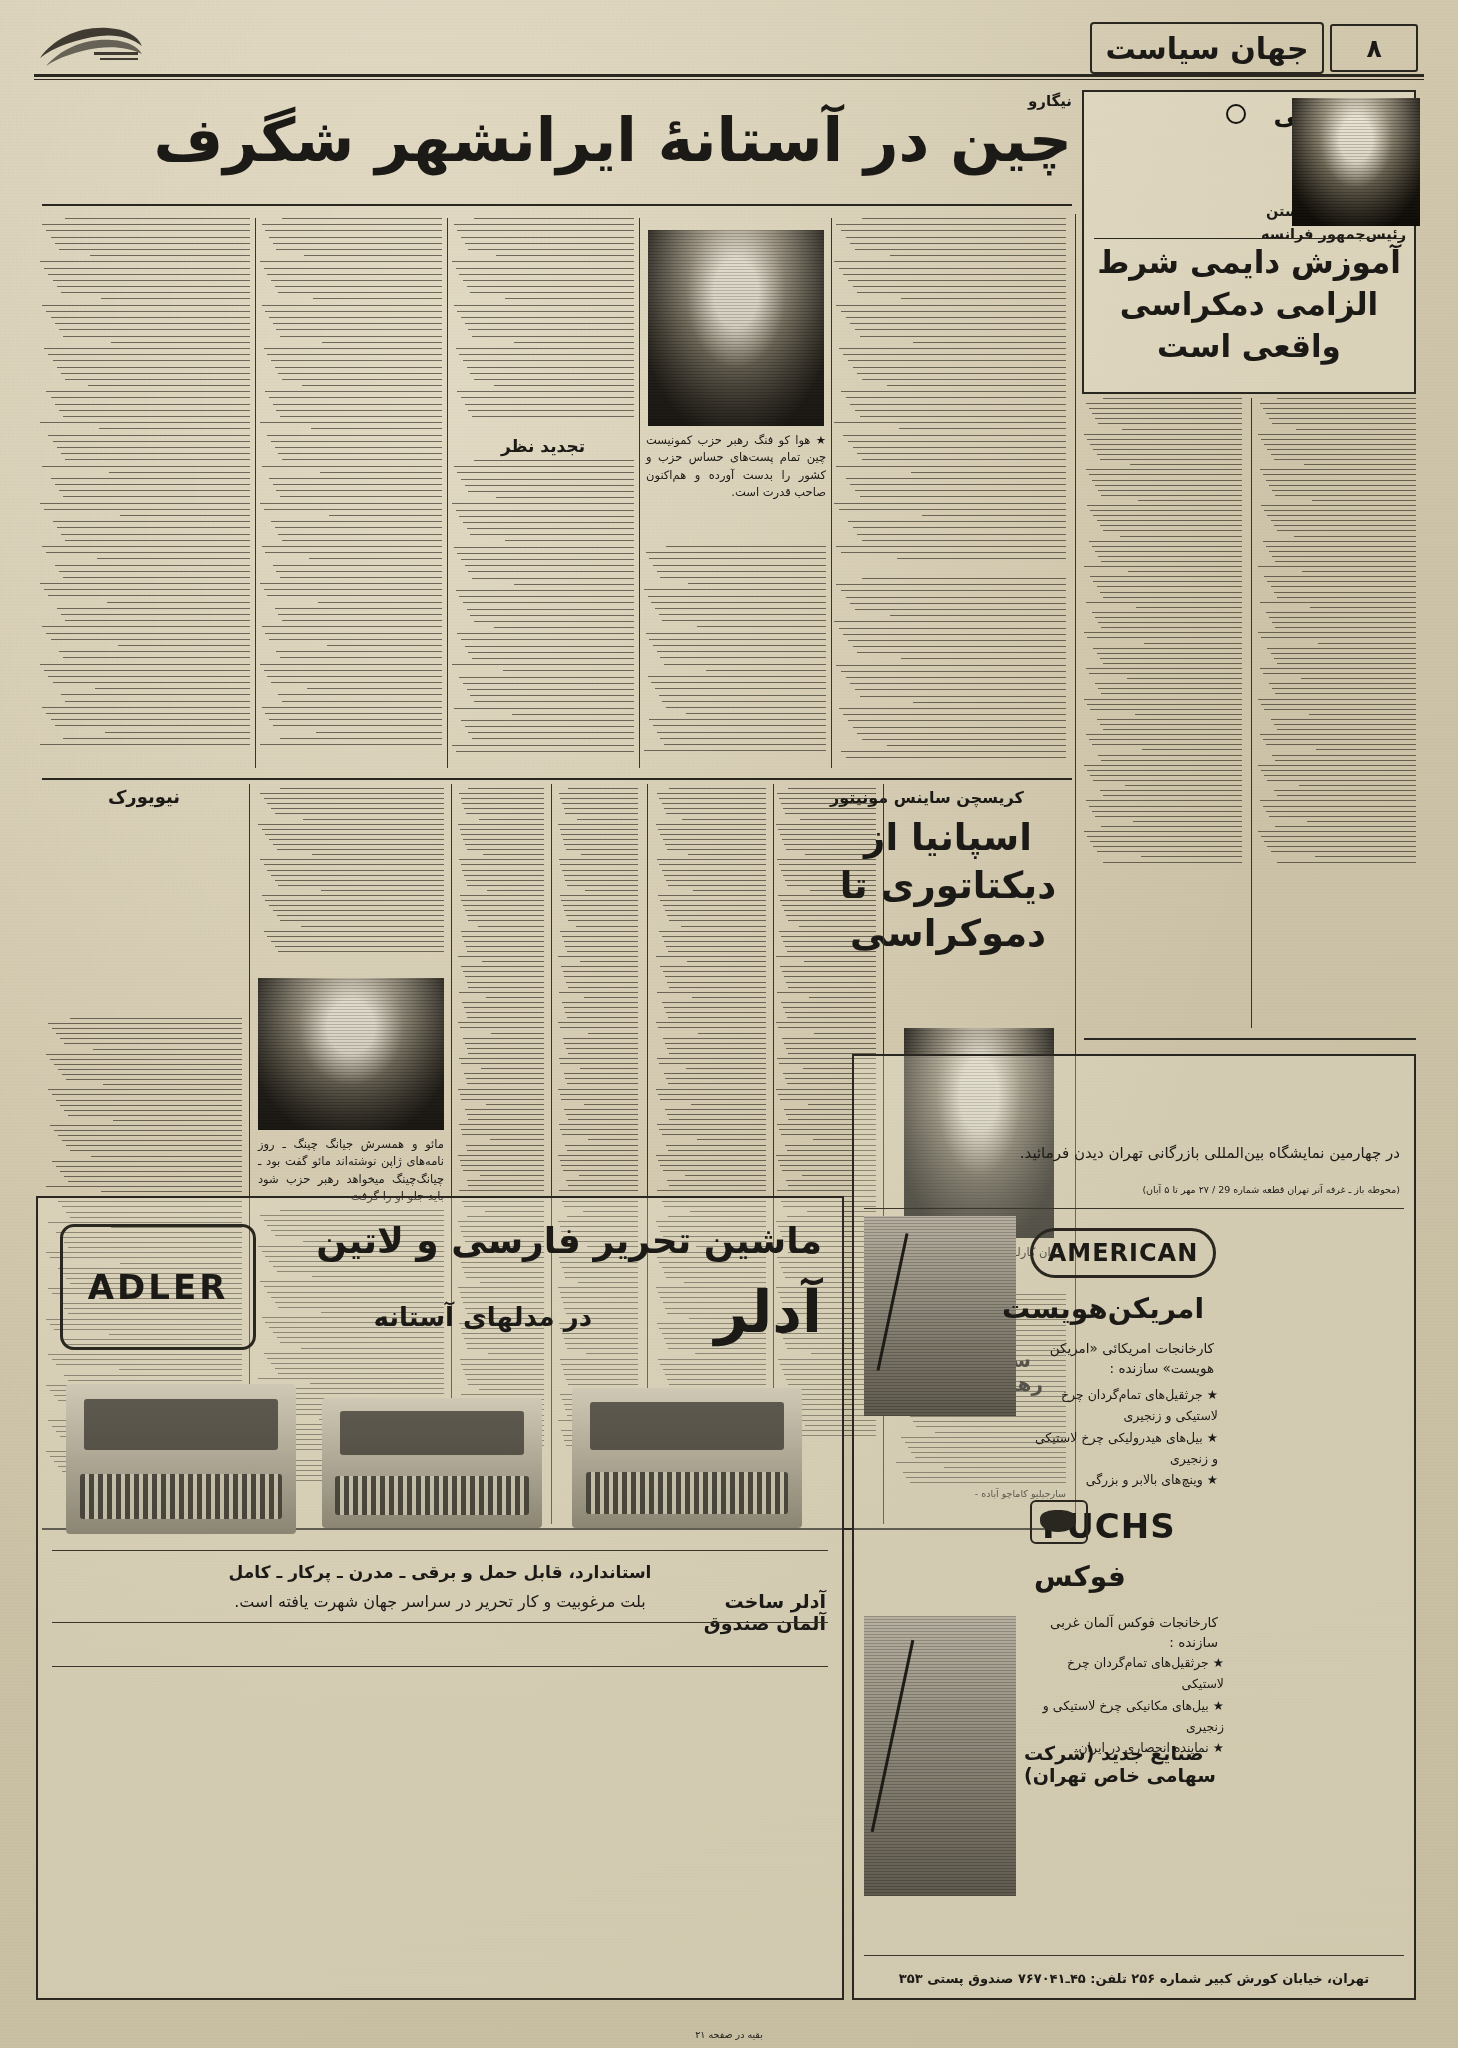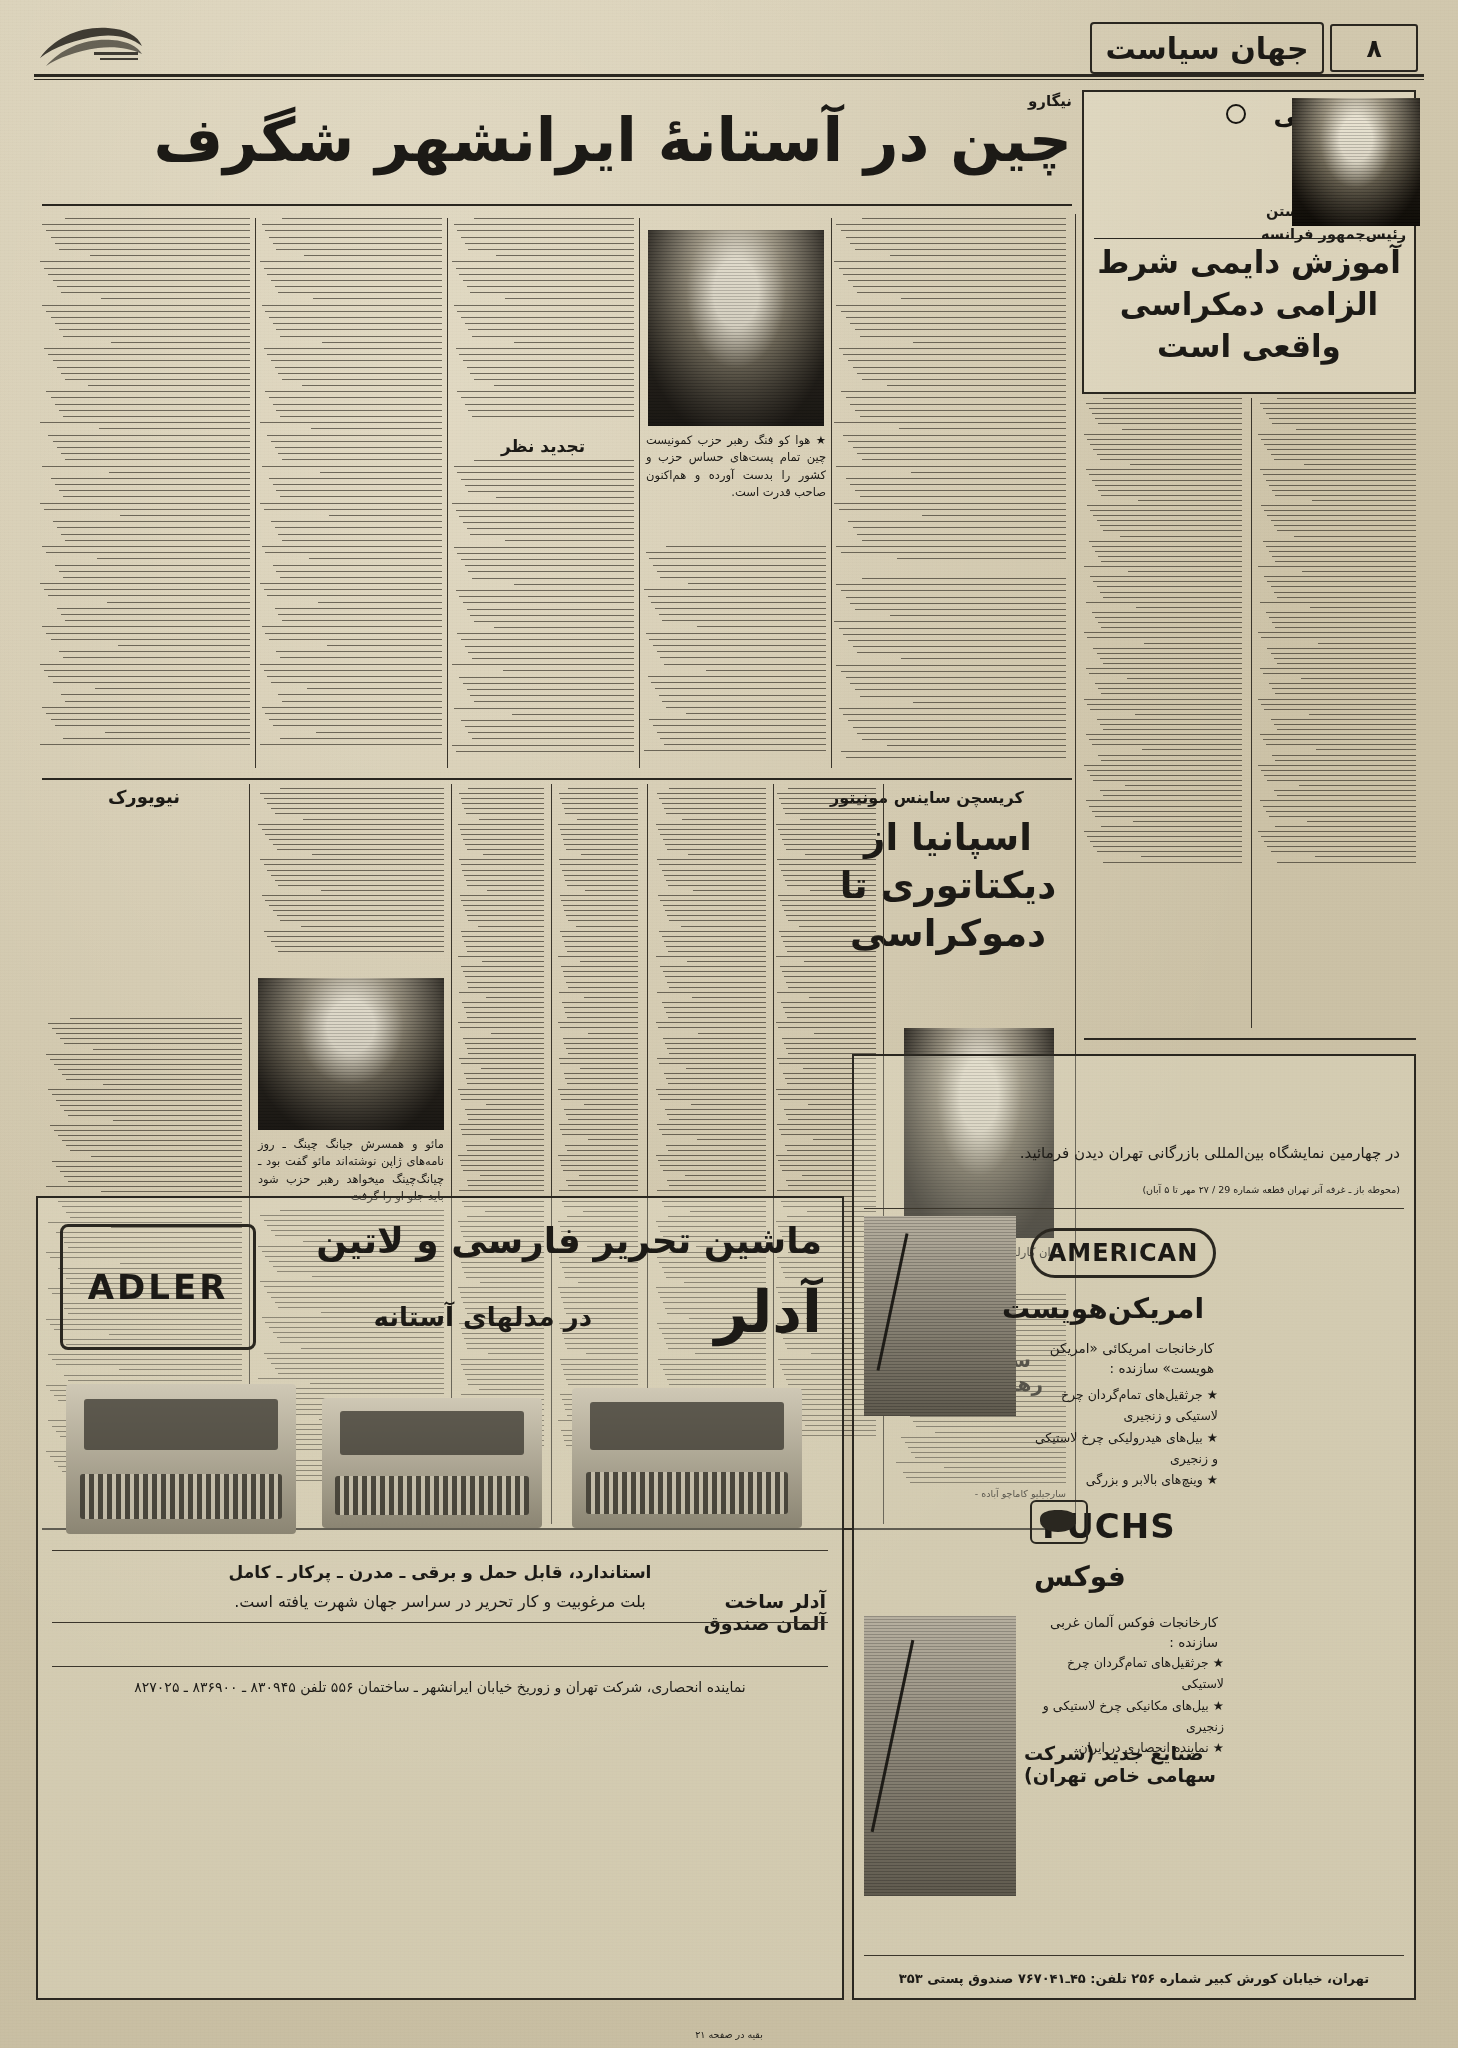--- a/index.html
+++ b/index.html
@@ -1649,21 +1649,21 @@
 
       <div class="rule-h" style="right:10px;left:10px;bottom:42px;"></div>
       <div class="ar b" style="position:absolute;right:12px;left:12px;bottom:12px;font-size:13px;text-align:center;">تهران، خیابان کورش کبیر شماره ۲۵۶ تلفن: ۴۵ـ۷۶۷۰۴۱ صندوق پستی ۳۵۳</div>
     </div>
 
     <div class="ad" style="right:580px;top:1178px;width:804px;height:800px;">
       <div class="machine-title ar" style="position:absolute;right:20px;top:22px;width:520px;">ماشین تحریر فارسی و لاتین</div>
       <div class="adler-word ar" style="position:absolute;right:20px;top:80px;width:260px;">آدلر</div>
       <div class="ar b" style="position:absolute;right:250px;top:104px;width:300px;font-size:26px;">در مدلهای آستانه</div>
 
-      <div style="position:absolute;left:22px;top:26px;width:190px;height:120px;border:3px solid #2a2720;border-radius:8px;display:flex;align-items:center;justify-content:center;">
+      <div style="position:absolute;left:22px;top:26px;width:190px;height:120px;border:3px solid #2a2720;border-radius:14px;display:flex;align-items:center;justify-content:center;">
         <span style="font-size:34px;font-weight:bold;letter-spacing:3px;">ADLER</span>
       </div>
 
       <div class="typewriter" style="position:absolute;right:40px;top:190px;width:230px;height:140px;">
         <div class="tw-top"></div>
         <div class="tw-keys"></div>
       </div>
       <div class="typewriter" style="position:absolute;right:300px;top:200px;width:220px;height:130px;">
         <div class="tw-top"></div>
         <div class="tw-keys"></div>
@@ -1672,18 +1672,17 @@
         <div class="tw-top"></div>
         <div class="tw-keys"></div>
       </div>
 
       <div class="rule-h" style="right:14px;left:14px;top:352px;"></div>
       <div class="ar b center" style="position:absolute;right:14px;left:14px;top:364px;font-size:17px;">استاندارد، قابل حمل و برقی ـ مدرن ـ پرکار ـ کامل</div>
       <div class="ar center" style="position:absolute;right:14px;left:14px;top:394px;font-size:16px;">بلت مرغوبیت و کار تحریر در سراسر جهان شهرت یافته است.</div>
       <div class="ar b" style="position:absolute;right:16px;top:392px;width:150px;font-size:19px;">آدلر ساخت آلمان صندوق</div>
       <div class="rule-h" style="right:14px;left:14px;top:424px;"></div>
       <div class="rule-h" style="right:14px;left:14px;top:468px;"></div>
-      <div class="ar center" style="position:absolute;right:14px;left:14px;top:478px;font-size:14px;line-height:1.6;">نماینده انحصاری، شرکت تهران و زوریخ  خیابان ایرانشهر ـ ساختمان ۵۵۶  تلفن ۸۳۰۹۴۵ ـ ۸۳۶۹۰۰ ـ ۸۲۷۰۲۵</div>
     </div>
 
     <div class="xsmall center" style="position:absolute;right:0;left:0;bottom:-14px;">بقیه در صفحه ۲۱</div>
   </div>
 </div>
 
 </body></html>

